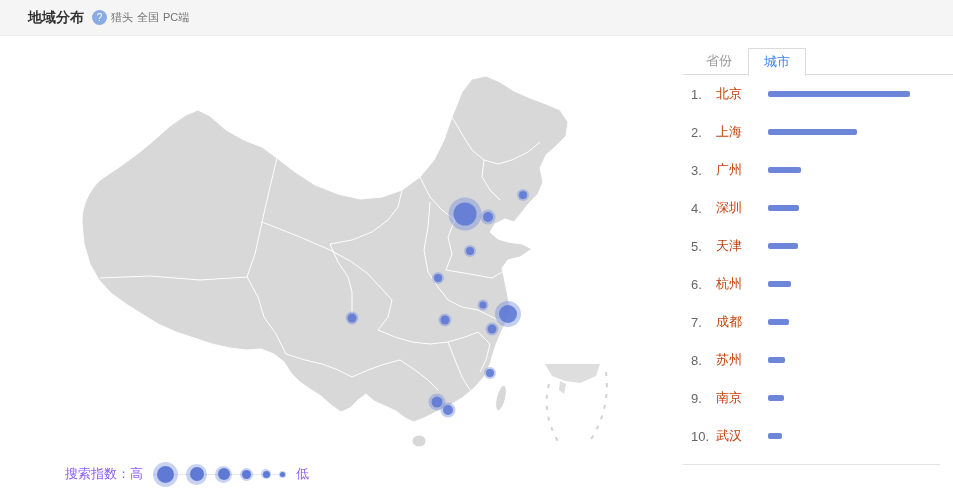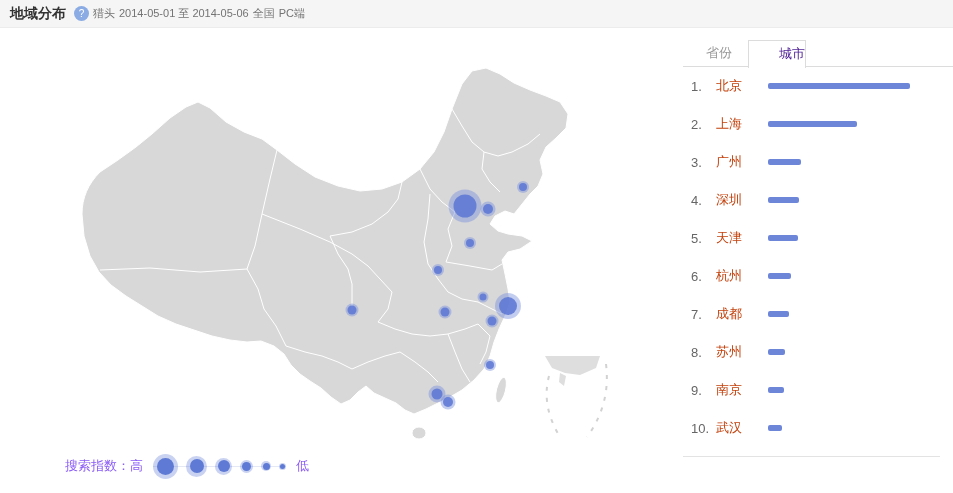--- a/index.html
+++ b/index.html
@@ -1,21 +1,21 @@
 <!DOCTYPE html>
 <html><head>
 <meta charset="utf-8">
 <style>
   * { margin:0; padding:0; box-sizing:border-box; }
   html,body { width:953px; height:493px; background:#fff;
     font-family:"Liberation Sans","DejaVu Sans",sans-serif; overflow:hidden; }
 
   
-  .hdr { height:28px; background:#f5f5f5; border-bottom:1px solid #ececec;
-    display:flex; align-items:center; padding:0 10px; }
+  .hdr { height:36px; background:#f5f5f5; border-bottom:1px solid #ececec;
+    display:flex; align-items:center; padding:0 28px; }
   .hdr .title { font-size:14px; font-weight:bold; color:#333; }
   .hdr .help { width:15px; height:15px; margin-left:8px; border-radius:50%;
     background:#8aabe4; color:#fff; font-size:10px; line-height:15px;
     text-align:center; cursor:pointer; }
   .hdr .meta { font-size:11px; color:#737373; margin-left:4px; }
 
   
   .main { position:relative; height:449px; background:#fff; }
   #map { position:absolute; left:0; top:0; }
 
@@ -31,40 +31,39 @@
     background:rgba(113,136,217,0.38); display:flex; align-items:center;
     justify-content:center; }
   .lc i { display:block; border-radius:50%; background:#5e7ad5; }
 
   
   .panel { position:absolute; left:683px; top:0; width:270px; }
   .tabs { display:flex; margin-top:12px; height:27px; padding-left:7px;
     border-bottom:1px solid #dcdcdc; }
   .tab { width:58px; text-align:center; font-size:13px; color:#999;
     line-height:26px; height:26px; cursor:pointer; }
-  .tab.active { color:#4c1d95; background:#fff; border:1px solid #dcdcdc;
-    border-bottom:none; height:28px; margin-bottom:-1px; line-height:26px;text-align:right; }
+  .tab.active { color:#3b82f6; background:#fff; border:1px solid #dcdcdc;
+    border-bottom:none; height:28px; margin-bottom:-1px; line-height:26px; }
 
   #city-list { list-style:none; padding-bottom:9px; width:257px;
     border-bottom:1px solid #e3e3e3; }
   #city-list .row { height:38px; display:flex; align-items:center;
     padding-left:8px; font-size:13px; }
   #city-list .rank { width:25px; color:#666; }
   #city-list .city { width:52px; color:#c2410c; }
   #city-list .track { width:142px; height:6px; display:block; }
   #city-list .bar { display:block; height:6px; border-radius:2px; }
 </style>
 </head>
 <body>
 
 <header class="hdr">
   <span class="title">地域分布</span>
   <span class="help">?</span>
   <span class="meta">猎头</span>
-  <span class="meta">2014-05-01 至 2014-05-06</span>
   <span class="meta">全国</span>
   <span class="meta">PC端</span>
 </header>
 
 <div class="main">
 
   <svg id="map" width="680" height="449" viewBox="0 44 680 449">
 
     <path fill="#d8d8d8" stroke="#ffffff" stroke-width="1" stroke-linejoin="round" d="M82,230 C82,214 88,200 100,188 L118,176 L136,163 L152,150 L170,134 L186,123 L198,118
          L210,124 L226,138 L244,148 L262,155 L277,166 L295,180 L315,193 L338,202 L360,207

